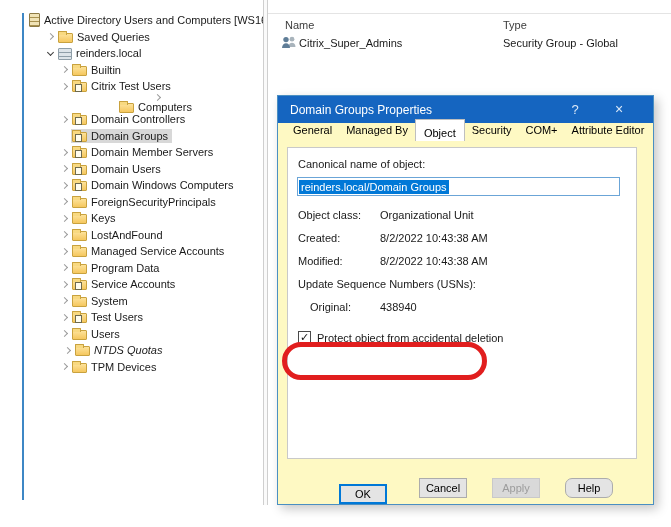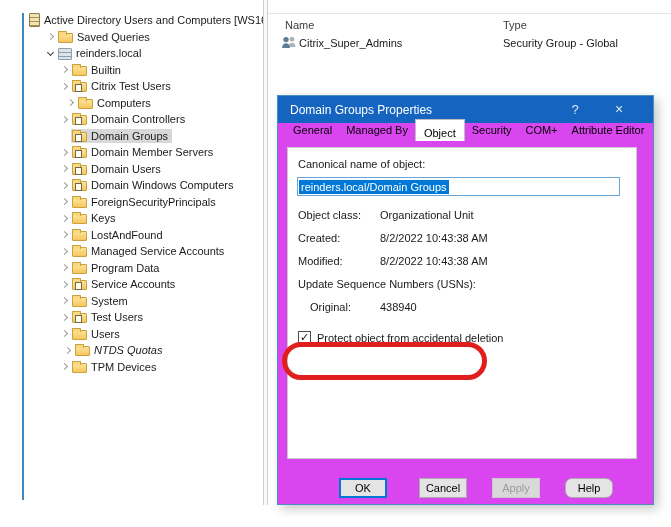--- a/index.html
+++ b/index.html
@@ -60,21 +60,21 @@
   .col-header { position:absolute; top:19px; color:#3c3c3c; }
   .col-header.name { left:285px; }
   .col-header.type { left:503px; }
   .list-row { position:absolute; left:268px; right:4px; top:33px; height:18px; }
   .list-row .g-icon { position:absolute; left:13px; top:3px; }
   .list-row .r-name { position:absolute; left:31px; top:4px; }
   .list-row .r-type { position:absolute; left:235px; top:4px; }
 
   
   .dialog { position:absolute; left:277px; top:95px; width:377px; height:410px;
-            background:#d946ef; border:1px solid #4a8fc2;
+            background:#fef9c3; border:1px solid #4a8fc2;
             box-shadow:4px 4px 10px rgba(0,0,0,.22); z-index:10; }
   .titlebar { position:absolute; left:0; top:0; right:0; height:27px; background:#1565c0;
               color:#ffffff; display:flex; align-items:center; padding-left:12px; font-size:12px; }
   .tb-btn { position:absolute; top:0; width:32px; height:27px; line-height:27px; text-align:center;
             background:transparent; border:none; color:#dce9f7; font-family:"Liberation Sans",sans-serif; }
   .tb-btn.help  { right:62px; font-size:13px; }
   .tb-btn.close { right:18px; font-size:14px; }
 
   .tabs { position:absolute; left:8px; top:23px; display:flex; align-items:center; z-index:4; }
   .tab { font-family:"Liberation Sans",sans-serif; font-size:11px; color:#000; background:transparent;
@@ -99,21 +99,21 @@
   .cbx { width:13px; height:13px; background:#ffffff; border:1px solid #4a4a4a; flex:none;
          display:flex; align-items:center; justify-content:center; }
   .cbx .check { font-size:11px; line-height:11px; color:#111111; margin-top:-1px; }
 
   .red-annotation { position:absolute; left:4px; top:246px; width:205px; height:38px;
                     border:5px solid #e11e1e; border-radius:20px; z-index:6; pointer-events:none; }
 
   .dlg-btn { position:absolute; top:382px; width:48px; height:20px;
              font-family:"Liberation Sans",sans-serif; font-size:11px; color:#000;
              background:#e4e4e4; border:1px solid #acacac; }
-  .dlg-btn.focused { border:2px solid #0078d7; }
+  .dlg-btn.focused { border:2px solid #0078d7;margin-top:6px; }
   .dlg-btn.disabled { background:#d9d9d9; border-color:#c9c9c9; color:#9c9c9c; }
 </style>
 </head>
 <body>
 
 <div class="tree-edge"></div>
 <div class="tree" id="tree-items">
     <div class="tree-row" style="padding-left: 4px;">
       <span class="row-content">
         <span class="icon console"></span>
@@ -149,21 +149,21 @@
     </div>
     <div class="tree-row" style="padding-left: 33px;">
       <span class="chev-box">
         <span class="chev"></span>
       </span>
       <span class="row-content">
         <span class="icon folder-ou"></span>
         <span class="lbl">Citrix Test Users</span>
       </span>
     </div>
-    <div class="tree-row" style="padding-left: 39px;">
+    <div class="tree-row" style="padding-left: 27px; flex-direction: column;">
       <span class="chev-box">
         <span class="chev"></span>
       </span>
       <span class="row-content">
         <span class="icon folder"></span>
         <span class="lbl">Computers</span>
       </span>
     </div>
     <div class="tree-row" style="padding-left: 33px;">
       <span class="chev-box">

